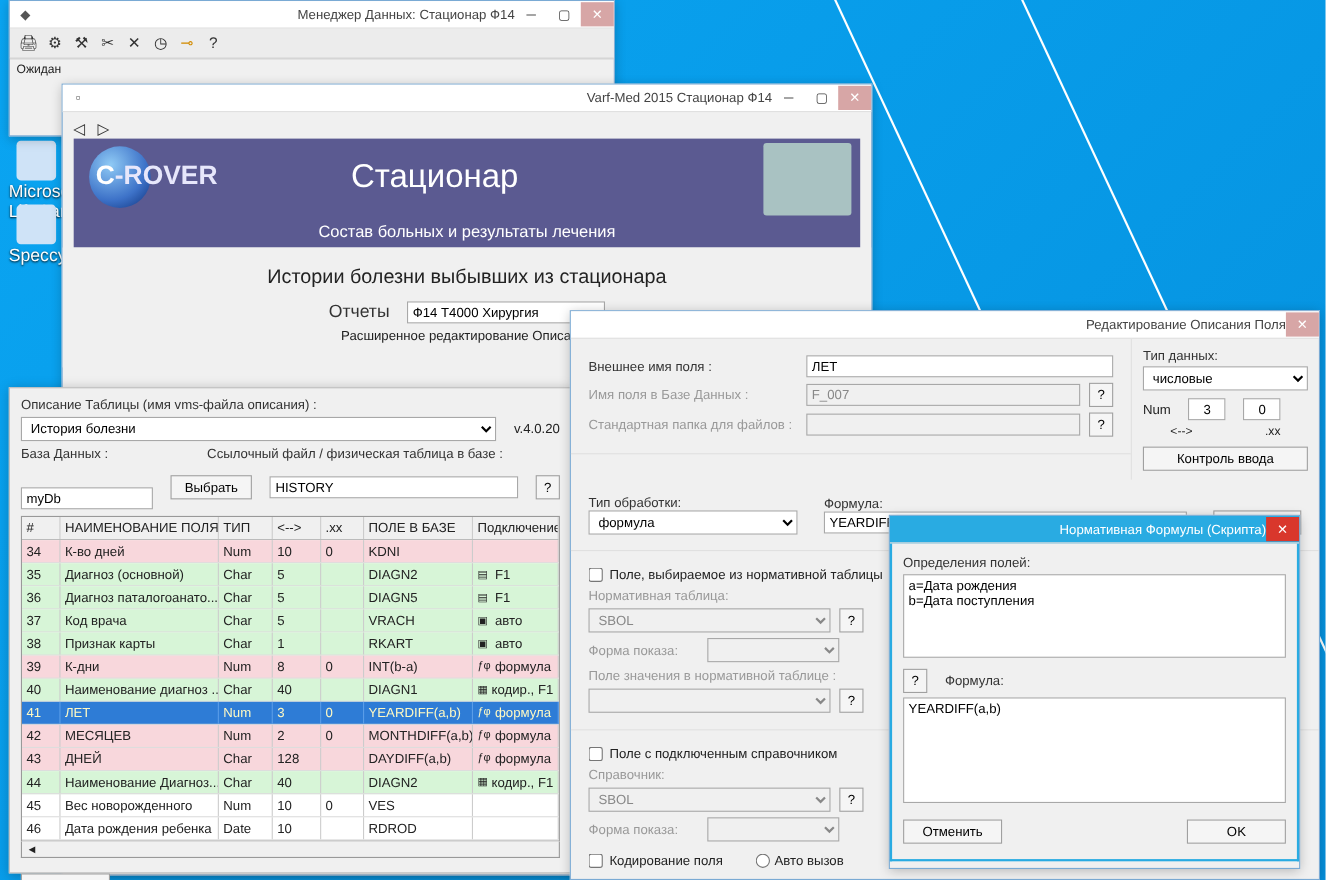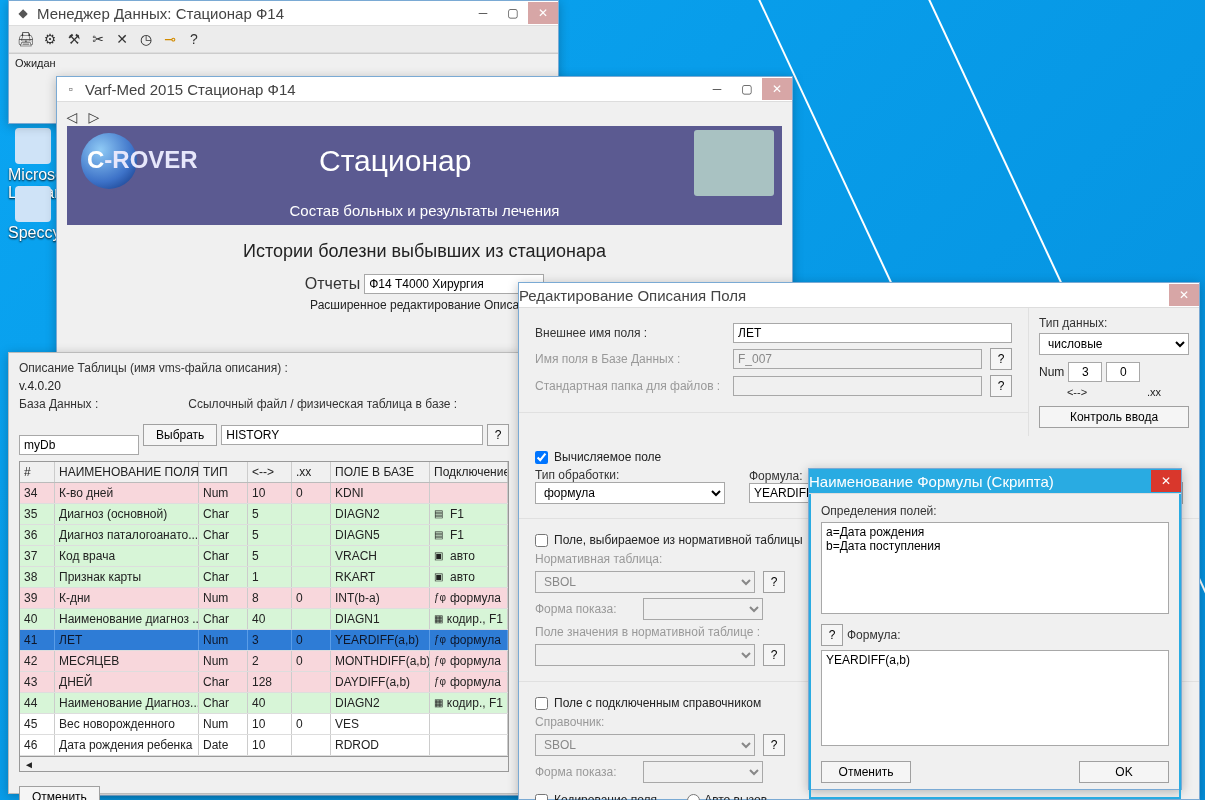--- a/index.html
+++ b/index.html
@@ -3,50 +3,50 @@
 <meta charset="utf-8">
 <style>
 html,body{margin:0;padding:0;font-family:"Segoe UI",Tahoma,sans-serif;font-size:12px;color:#222;overflow:hidden}
 body{width:1205px;height:800px;background:linear-gradient(135deg,#0aa5f2 0%,#0590dd 100%);position:relative}
 .diag{position:absolute;top:0;right:0;width:600px;height:800px;overflow:hidden;pointer-events:none}
 .diag::before,.diag::after{content:"";position:absolute;width:2px;height:1200px;background:#fff;transform:rotate(-25deg);transform-origin:top}
 .diag::before{left:130px;top:-50px}
 .diag::after{left:300px;top:-50px}
 .win{position:absolute;background:#f0f0f0;border:1px solid #7aaad4;box-shadow:0 2px 10px rgba(0,0,0,.25)}
 .bar{height:24px;display:flex;align-items:center;background:#fff;border-bottom:1px solid #ddd;position:relative}
-.bar-title{flex:1;text-align:left;font-size:15px;color:#444}
+.bar-title{flex:1;text-align:right;font-size:12px;color:#444}
 .bar-ico{width:16px;height:16px;margin:0 6px;display:inline-flex;align-items:center;justify-content:center;font-size:12px;color:#555}
 .wctl{display:flex;height:22px}
 .wbtn{width:30px;display:flex;align-items:center;justify-content:center;color:#444;background:#fff}
 .wbtn.close{background:#c75050;color:#fff}
 .wbtn.close-dim{background:#d7a6a6;color:#fff}
 .tbar{padding:4px 8px;display:flex;gap:6px;border-bottom:1px solid #ddd;background:#ececec}
 .tico{width:18px;height:18px;display:flex;align-items:center;justify-content:center;font-size:14px;color:#333}
 .strip{background:#5b5a91;color:#fff}
 .hero{height:70px;display:flex;align-items:center;padding:0 14px;gap:12px;position:relative}
 .orb{width:56px;height:56px;border-radius:50%;background:radial-gradient(circle at 35% 30%,#8fcaf5 0%,#3d72c8 60%,#0b2e78 100%)}
 .brand{font-size:24px;font-weight:bold;color:#e7e7fb;position:absolute;left:20px;top:20px}
 .brand .c{color:#fff}
 .hero h1{font-size:30px;font-weight:400;margin:0 0 0 170px;color:#fff}
 .doc{position:absolute;right:8px;top:4px;width:80px;height:66px;background:#a9c2c2;border-radius:3px}
 .subt{text-align:center;padding:6px;font-size:15px}
 .body{background:#f0f0f0;padding:12px}
 h2{text-align:center;font-size:18px;font-weight:400;margin:4px 0 12px}
-.row{display:flex;align-items:center;gap:4px;margin:4px 0}
+.row{display:flex;align-items:center;gap:16px;margin:4px 0}
 .lbl{color:#333}
 input[type=text],select,textarea{border:1px solid #a8a8a8;padding:2px 4px;font:inherit;background:#fff;box-sizing:border-box}
 input[readonly],select.dis{background:#f0f0f0;color:#888}
 .btn{border:1px solid #a0a0a0;background:#f5f5f5;padding:3px 12px;font:inherit;cursor:pointer}
 .q{width:22px;text-align:center;padding:3px 0}
 .grid{border:1px solid #999;background:#fff;margin-top:6px;font-size:12px}
 .ghead{display:flex;background:#f0f0f0;border-bottom:1px solid #bbb}
 .ghead>div,.grow>div{padding:3px 4px;border-right:1px solid #ccc;overflow:hidden;white-space:nowrap}
 .grow{display:flex;border-bottom:1px solid #ddd}
 .c0{width:26px}.c1{width:135px}.c2{width:40px}.c3{width:35px}.c4{width:30px}.c5{width:90px}.c6{flex:1;display:flex;align-items:center;gap:3px}
-.sel{background:#2e7cd6;color:#0f172a}
+.sel{background:#2e7cd6;color:#fef9c3}
 .sel>div{border-right-color:#5a9de8}
 .g{background:#d7f5d7}.p{background:#f8d7dc}
 .ci{width:13px;height:13px;display:inline-block;font-size:10px}
 .chk{display:flex;align-items:center;gap:6px;margin:4px 0}
 input[type=checkbox],input[type=radio]{margin:0}
 .section{padding:10px 16px;border-bottom:1px solid #e0e0e0}
 .frow{display:flex;align-items:center;gap:8px;margin:5px 0}
 .frow .l{width:190px;text-align:left;color:#333}
 .frow .l.dim{color:#999}
 .radio{display:flex;align-items:center;gap:4px}
@@ -121,20 +121,21 @@
       <input type="text" style="width: 180px;" value="Ф14 Т4000 Хирургия">
     </div>
     <div style="text-align:center;margin:4px 0 10px">Расширенное редактирование Описания</div>
   </div>
 </div>
 
 <div class="win" style="left:8px;top:352px;width:510px;height:440px;z-index:5;border-color:#bbb">
   <div style="padding:8px 10px">
     <div class="lbl">Описание Таблицы (имя vms-файла описания) :</div>
     <div class="row">
+      <select style="flex:1"><option>История болезни</option></select>
       <span>v.4.0.20</span>
     </div>
     <div class="row" style="gap:40px">
       <span class="lbl">База Данных :</span>
       <span class="lbl" style="margin-left:50px">Ссылочный файл / физическая таблица в базе :</span>
     </div>
     <div class="row">
       <input type="text" style="width: 120px; margin-top: 20px;" value="myDb">
       <button class="btn">Выбрать</button>
       <input type="text" style="flex: 1 1 0%;" value="HISTORY">
@@ -318,24 +319,20 @@
         </div>
       <div class="row" style="justify-content:space-around;font-size:11px">
           <span>&lt;--&gt;</span>
           <span>.xx</span>
         </div>
       <button class="btn" style="width:100%;margin-top:4px">Контроль ввода</button>
     </div>
   </div>
 
   <div class="section">
-    <label class="chk">
-        <input type="checkbox" checked="" style="">
-        <span>Вычисляемое поле</span>
-      </label>
     <div class="row" style="gap:24px">
       <div style="flex:0 0 190px">
         <div class="lbl">Тип обработки:</div>
         <select style="width:100%"><option>формула</option></select>
       </div>
       <div style="flex:1">
         <div class="lbl">Формула:</div>
         <input type="text" style="width: 100%;" value="YEARDIFF(a,b)">
       </div>
       <div style="align-self:flex-end"><button class="btn">Изменить</button></div>
@@ -398,29 +395,29 @@
           </label>
 
       </div>
     </div>
   </div>
 
 </div>
 
 <div class="win dlg3" style="left:808px;top:468px;width:372px;height:320px;z-index:20">
   <div class="bar">
-    <span class="bar-title">Наименование Формулы (Скрипта)</span>
+    <span class="bar-title">Нормативная Формулы (Скрипта)</span>
     <div class="wctl">
         <div class="wbtn close">✕</div>
       </div>
   </div>
   <div class="dlg3-body">
     <div class="lbl">Определения полей:</div>
     <div class="row" style="align-items:flex-start">
-      <textarea style="flex: 1 1 0%; height: 92px; resize: none;">a=Дата рождения
+      <textarea style="flex: 1 1 0%; height: 76px; resize: none;">a=Дата рождения
 b=Дата поступления</textarea>
     </div>
     <div class="row" style="margin-top:10px">
         <button class="btn q">?</button>
         <span class="lbl">Формула:</span>
       </div>
     <textarea style="width: 100%; height: 96px; resize: none;">YEARDIFF(a,b)</textarea>
     <div class="row" style="justify-content:space-between;margin-top:12px">
       <button class="btn" style="width:90px">Отменить</button>
       <button class="btn" style="width:90px">OK</button>

